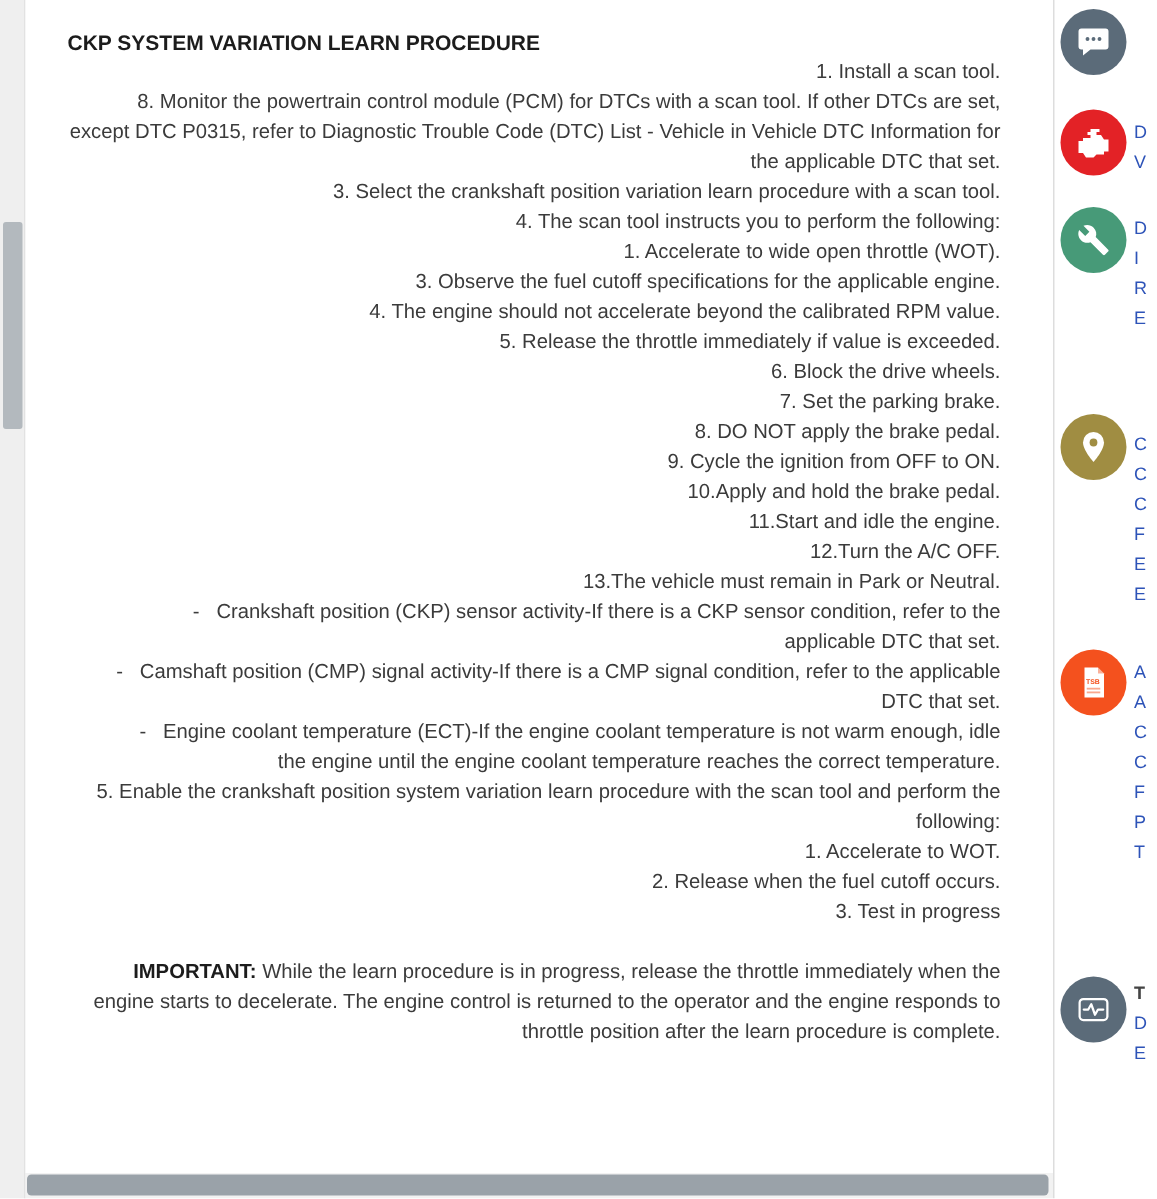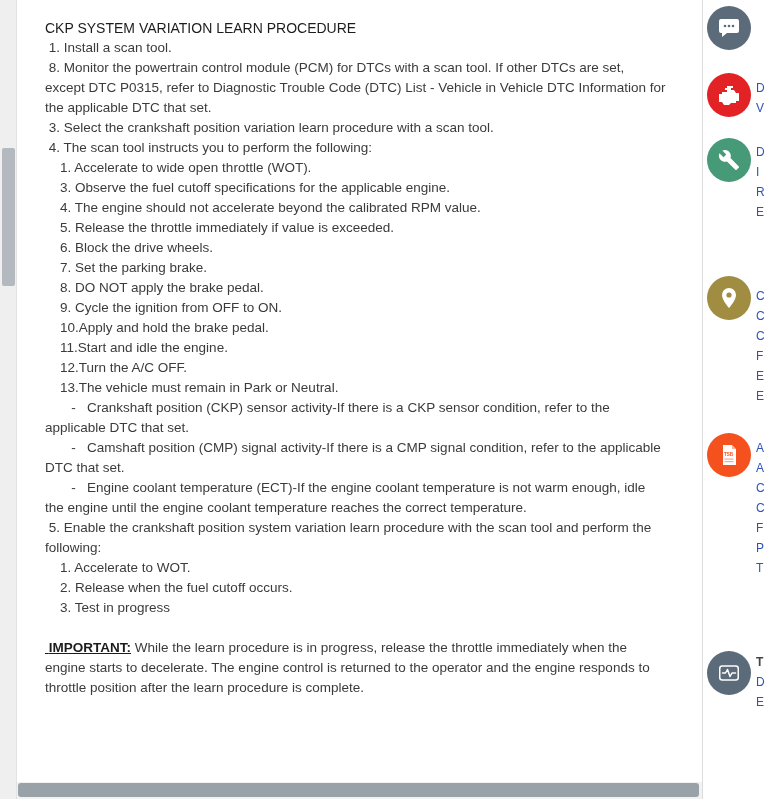--- a/index.html
+++ b/index.html
@@ -27,28 +27,28 @@
     background:#9aa2a9;border-radius:3px;
   }
   
   .content{
     position:absolute;left:17px;top:0;width:685px;height:782px;
     padding:18px 35px 0 28px;box-sizing:border-box;
     background:#ffffff;overflow:hidden;
     color:#3b3b3b;
   }
   .doc-title{
-    margin:0;font-size:14px;font-weight:normal;line-height:20px;
+    margin:0;font-size:14px;font-weight:bold;line-height:20px;
     color:#1c1c1c;white-space:pre-wrap;
   }
   .line{
-    margin:0;font-size:13.5px;line-height:20px;white-space:pre-wrap;
+    margin:0;font-size:13.5px;line-height:20px;white-space:pre-wrap;text-align:right;
   }
   .important{margin-top:20px;}
-  .important .b{font-weight:bold;color:#1c1c1c;text-decoration:underline;}
+  .important .b{font-weight:bold;color:#1c1c1c;}
   
   .side-panel{
     position:absolute;left:702px;top:0;width:69px;height:799px;
     background:#ffffff;border-left:1px solid #dddddd;box-sizing:border-box;
     overflow:hidden;
   }
   .icon-circle{
     position:absolute;left:4px;width:44px;height:44px;border-radius:50%;
     display:flex;align-items:center;justify-content:center;cursor:pointer;
   }

